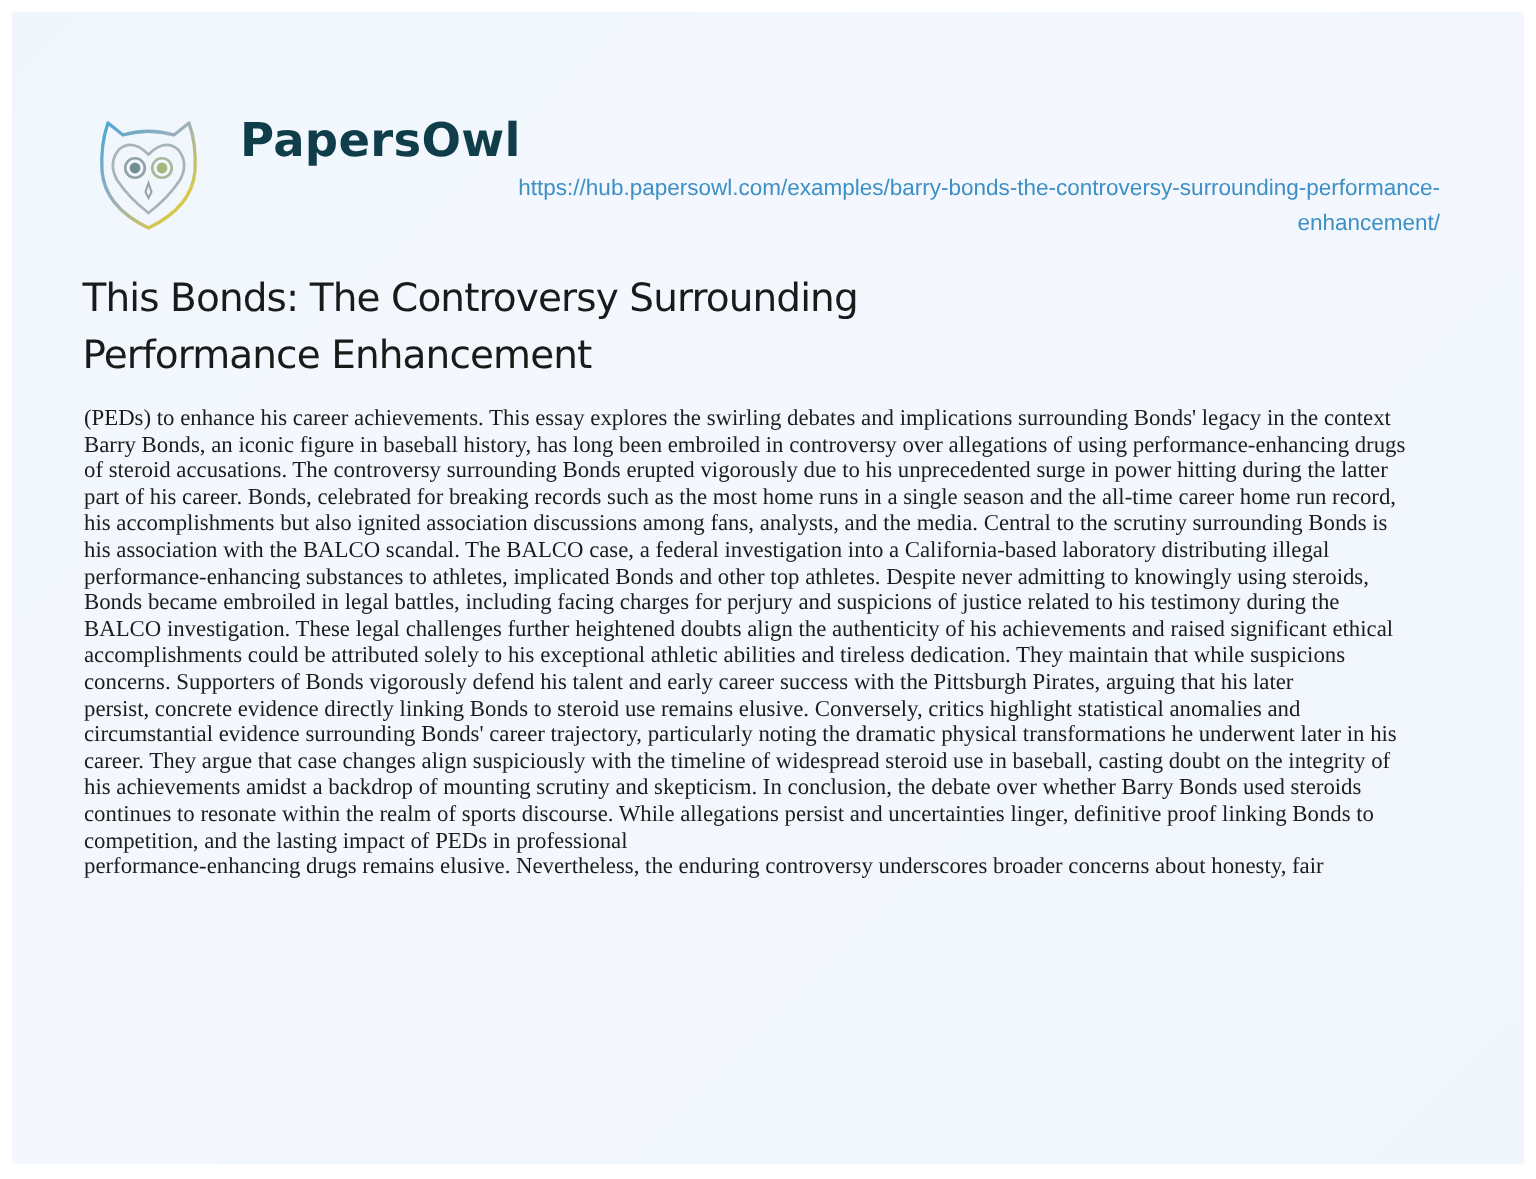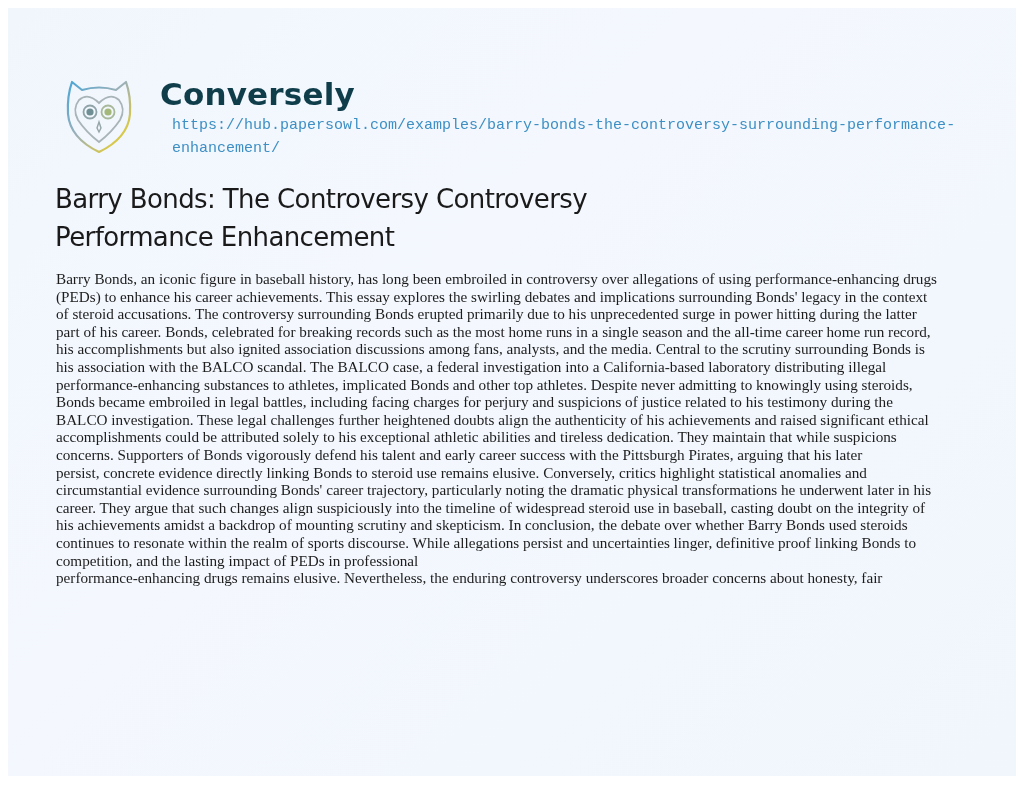--- a/index.html
+++ b/index.html
@@ -31,28 +31,29 @@
       top: 66px;
       font-family: "DejaVu Sans", sans-serif;
       font-weight: bold;
       font-size: 31px;
       color: #0f3e4a;
       letter-spacing: 0.2px;
       line-height: 40px;
     }
     .url {
       position: absolute;
-      left: 164px;
+      left: 152px;
       top: 106px;
       width: 800px;
-      font-family: Liberation Mono, monospace;
+      font-family: Liberation Sans, sans-serif;
       font-size: 15px;
       color: #3d8fc4;
       line-height: 23px;
       font-weight: 300;
+      text-align: right;
     }
     .url span { display: block; white-space: nowrap; }
     .title {
       position: absolute;
       left: 47px;
       top: 172px;
       width: 700px;
       font-family: "DejaVu Sans", sans-serif;
       font-size: 26px;
       color: #1a1a1a;
@@ -94,46 +95,46 @@
 
       <circle cx="26" cy="36" r="6.5" fill="none" stroke="#8fa3a8" stroke-width="1.8"></circle>
       <circle cx="26" cy="36" r="3.6" fill="#6f8f95"></circle>
       <circle cx="44" cy="36" r="6.5" fill="none" stroke="#a8b89a" stroke-width="1.8"></circle>
       <circle cx="44" cy="36" r="3.6" fill="#a4b87a"></circle>
 
       <path d="M35 46 L33 52 L35 56 L37 52 Z" fill="none" stroke="#95a5a8" stroke-width="1.4"></path>
     </svg>
   </div>
 
-  <div class="brand">Conversely</div>
+  <div class="brand">PapersOwl</div>
 
   <div class="url">
     <span>https://hub.papersowl.com/examples/barry-bonds-the-controversy-surrounding-performance-</span>
     <span>enhancement/</span>
   </div>
 
   <h1 class="title" style="margin:0;font-weight:normal;">
-    <span>Barry Bonds: The Controversy Controversy</span>
+    <span>This Bonds: The Controversy Surrounding</span>
     <span>Performance Enhancement</span>
   </h1>
 
   <div class="body">
+    <span>(PEDs) to enhance his career achievements. This essay explores the swirling debates and implications surrounding Bonds' legacy in the context</span>
     <span>Barry Bonds, an iconic figure in baseball history, has long been embroiled in controversy over allegations of using performance-enhancing drugs</span>
-    <span>(PEDs) to enhance his career achievements. This essay explores the swirling debates and implications surrounding Bonds' legacy in the context</span>
-    <span>of steroid accusations. The controversy surrounding Bonds erupted primarily due to his unprecedented surge in power hitting during the latter</span>
+    <span>of steroid accusations. The controversy surrounding Bonds erupted vigorously due to his unprecedented surge in power hitting during the latter</span>
     <span>part of his career. Bonds, celebrated for breaking records such as the most home runs in a single season and the all-time career home run record,</span>
     <span>his accomplishments but also ignited association discussions among fans, analysts, and the media. Central to the scrutiny surrounding Bonds is</span>
     <span>his association with the BALCO scandal. The BALCO case, a federal investigation into a California-based laboratory distributing illegal</span>
     <span>performance-enhancing substances to athletes, implicated Bonds and other top athletes. Despite never admitting to knowingly using steroids,</span>
     <span>Bonds became embroiled in legal battles, including facing charges for perjury and suspicions of justice related to his testimony during the</span>
     <span>BALCO investigation. These legal challenges further heightened doubts align the authenticity of his achievements and raised significant ethical</span>
     <span>accomplishments could be attributed solely to his exceptional athletic abilities and tireless dedication. They maintain that while suspicions</span>
     <span>concerns. Supporters of Bonds vigorously defend his talent and early career success with the Pittsburgh Pirates, arguing that his later</span>
     <span>persist, concrete evidence directly linking Bonds to steroid use remains elusive. Conversely, critics highlight statistical anomalies and</span>
     <span>circumstantial evidence surrounding Bonds' career trajectory, particularly noting the dramatic physical transformations he underwent later in his</span>
-    <span>career. They argue that such changes align suspiciously into the timeline of widespread steroid use in baseball, casting doubt on the integrity of</span>
+    <span>career. They argue that case changes align suspiciously with the timeline of widespread steroid use in baseball, casting doubt on the integrity of</span>
     <span>his achievements amidst a backdrop of mounting scrutiny and skepticism. In conclusion, the debate over whether Barry Bonds used steroids</span>
     <span>continues to resonate within the realm of sports discourse. While allegations persist and uncertainties linger, definitive proof linking Bonds to</span>
     <span>competition, and the lasting impact of PEDs in professional</span>
     <span>performance-enhancing drugs remains elusive. Nevertheless, the enduring controversy underscores broader concerns about honesty, fair</span>
   </div>
 
 </div>
 
 </body></html>

